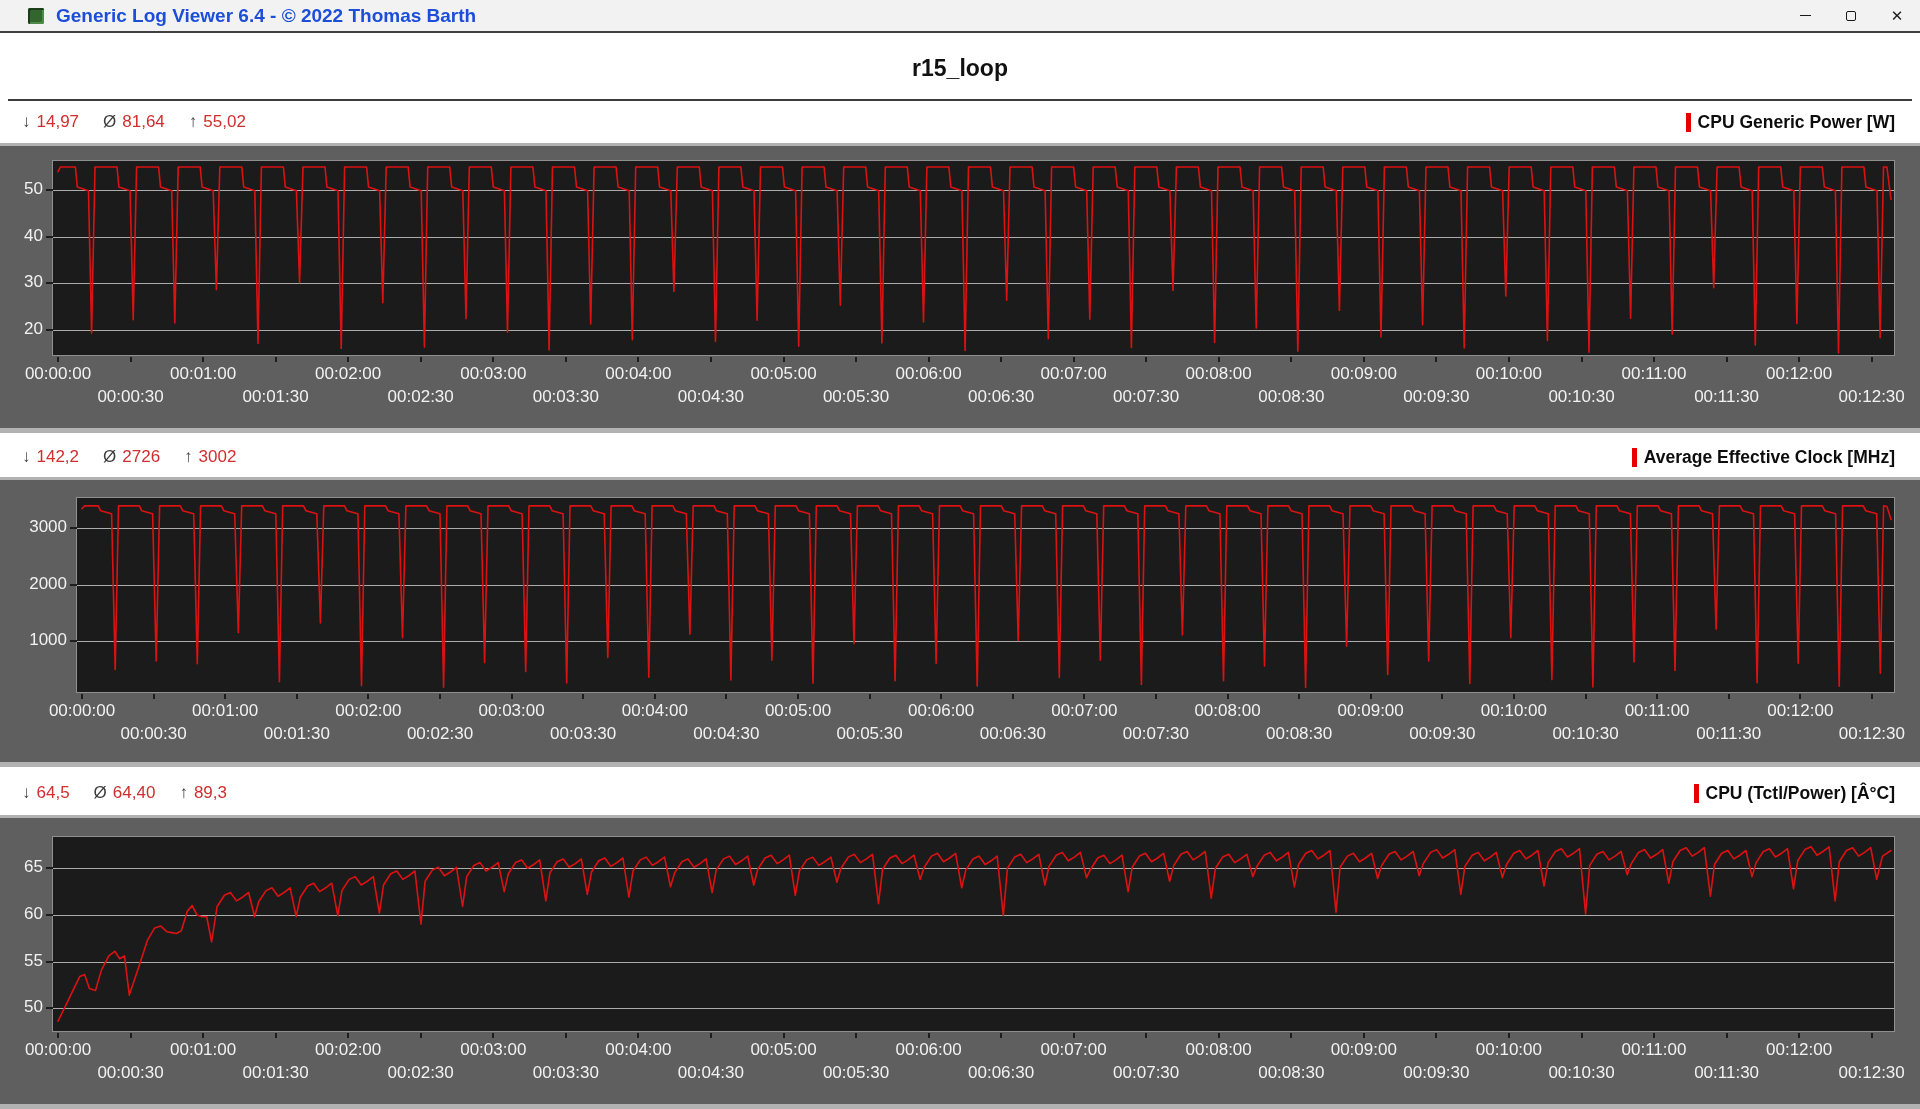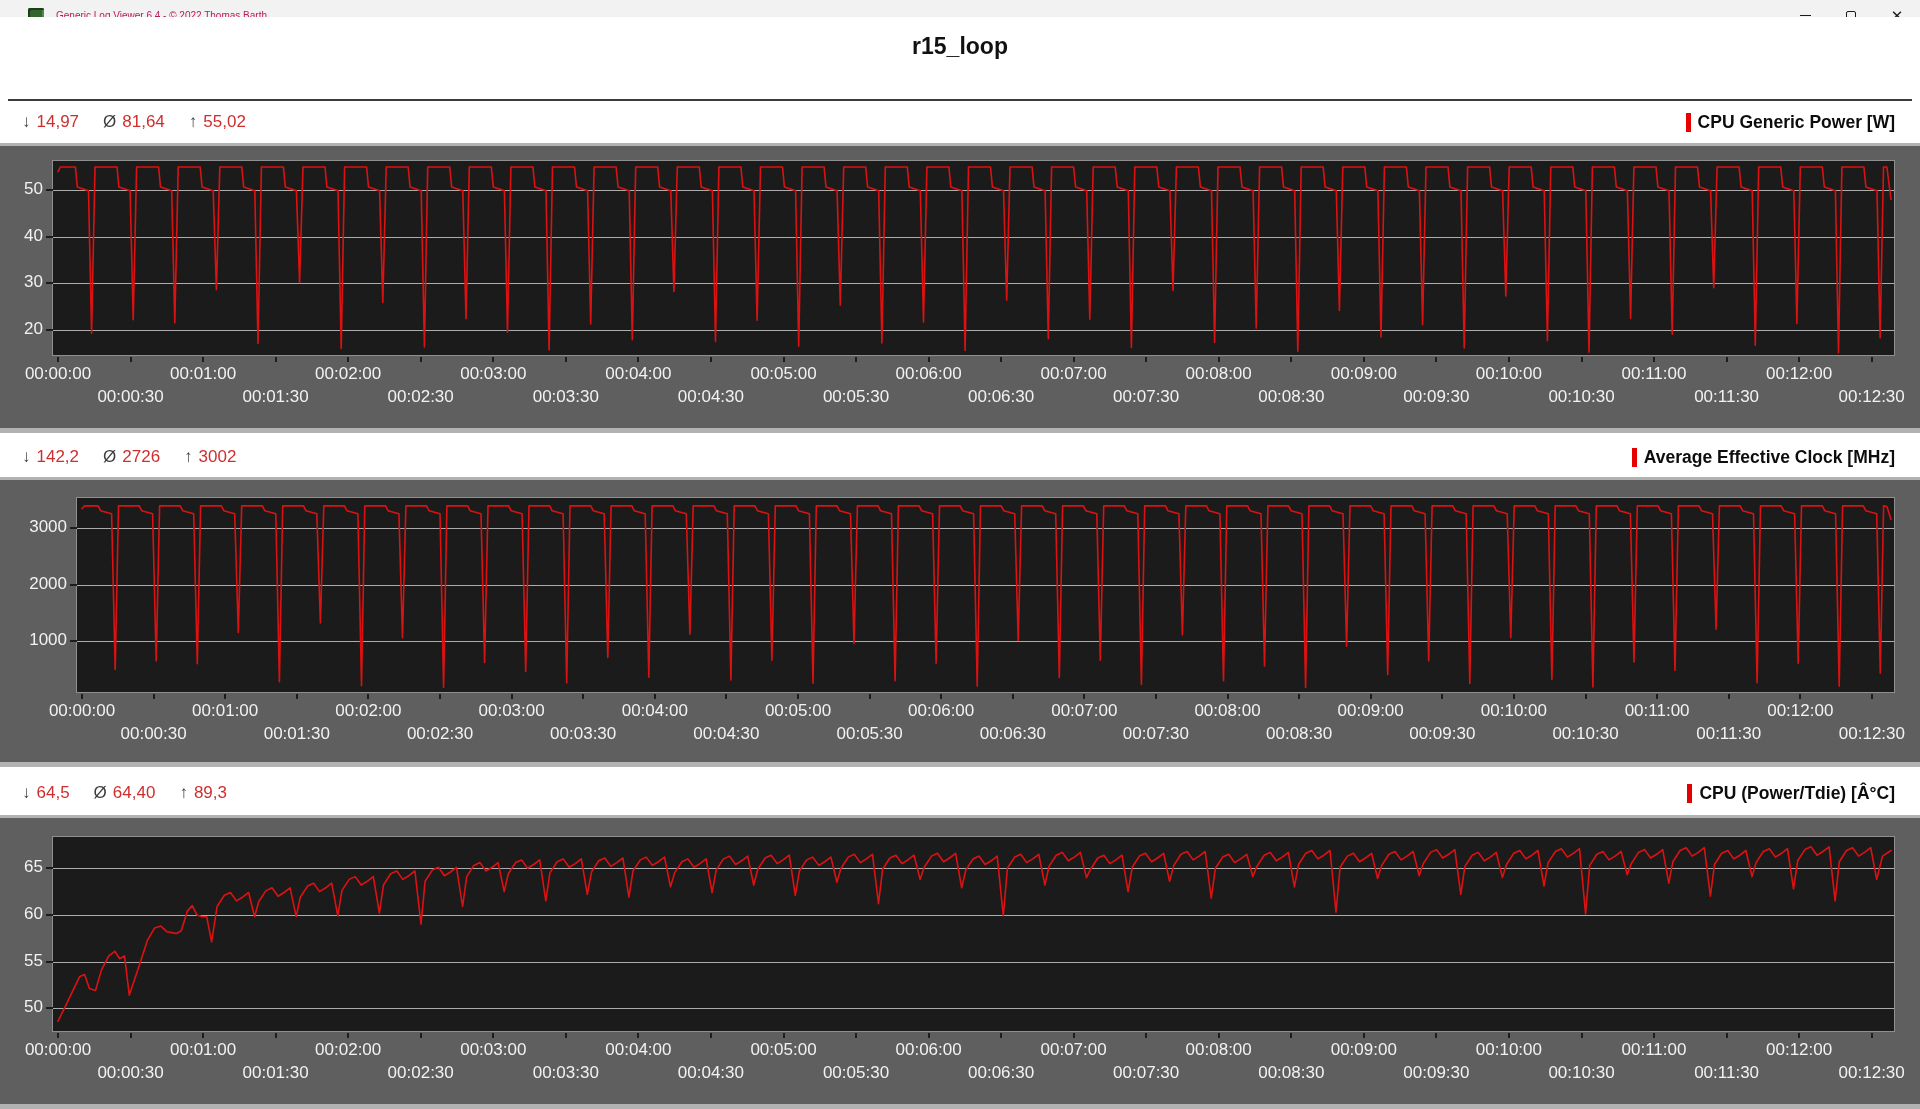--- a/index.html
+++ b/index.html
@@ -7,29 +7,29 @@
   body { font-family:"Liberation Sans", sans-serif; background:#ffffff; }
   #app { position:relative; width:1920px; height:1109px; background:#ffffff; overflow:hidden; }
 
   
   .titlebar { position:absolute; left:0; top:0; width:1920px; height:33px;
     background:#f2f2f2; border-bottom:2px solid #3f3f3f;
     display:flex; align-items:center; }
   .app-icon { width:16px; height:16px; margin-left:28px; margin-right:12px;
     background:#33652f;
     box-shadow: inset 2px 2px 0 #1c3d1a, inset -2px -2px 0 #4e8a48; border-radius:2px; }
-  .title-text { font-size:10px; color:#be185d; }
+  .title-text { font-size:19px; color:#1d4ed8;font-weight:bold; }
   .win-controls { margin-left:auto; display:flex; height:100%; }
   .win-btn { width:46px; height:100%; display:flex; align-items:center; justify-content:center;
     color:#1a1a1a; font-size:15px; cursor:default; }
   .glyph-min { width:11px; height:1px; background:#1a1a1a; display:block; }
   .glyph-max { width:10px; height:10px; border:1.2px solid #1a1a1a; border-radius:2px; display:block; }
 
   
-  .header { position:absolute; left:0; top:17px; width:1920px; height:64px; background:#ffffff; }
+  .header { position:absolute; left:0; top:39px; width:1920px; height:64px; background:#ffffff; }
   .page-title { width:100%; text-align:center; line-height:58px; font-size:23px; font-weight:bold; color:#111; }
   .divider { position:absolute; left:8px; right:8px; top:99px; height:2px; background:#3c3c3c; }
 
   
   .stats-row { position:absolute; left:0; width:1920px;
     display:flex; align-items:center; justify-content:space-between;
     padding:0 25px 0 22px; background:#ffffff; }
   .stats-left { display:flex; align-items:center; }
   .stat-sym { color:#3d3d3d; font-size:17px; margin-right:6px; }
   .stat-val { color:#cf2e2e; font-size:17px; margin-right:24px; }
@@ -248,21 +248,21 @@
     <div class="stats-left">
       <span class="stat-sym">↓</span>
       <span class="stat-val">64,5</span>
       <span class="stat-sym">Ø</span>
       <span class="stat-val">64,40</span>
       <span class="stat-sym">↑</span>
       <span class="stat-val" style="margin-right:0;">89,3</span>
     </div>
     <div class="legend">
       <span class="legend-bar" style="background: rgb(230, 0, 0);"></span>
-      <span class="legend-label">CPU (Power/Tdie) [Â°C]</span>
+      <span class="legend-label">CPU (Tctl/Power) [Â°C]</span>
     </div>
   </div>
   <div class="panel" style="top:815px;height:294px;">
     <div class="plot" id="plot2" style="left: 53px; top: 19px; width: 1841px; height: 194px;">
         <div class="grid-line" style="top: 171.1px;"></div>
         <span class="y-tick-label" style="left: -56px; top: 160.1px;">50</span>
         <div class="y-tick-mark" style="left: -7px; top: 170.1px;"></div>
         <div class="grid-line" style="top: 124.5px;"></div>
         <span class="y-tick-label" style="left: -56px; top: 113.5px;">55</span>
         <div class="y-tick-mark" style="left: -7px; top: 123.5px;"></div>

